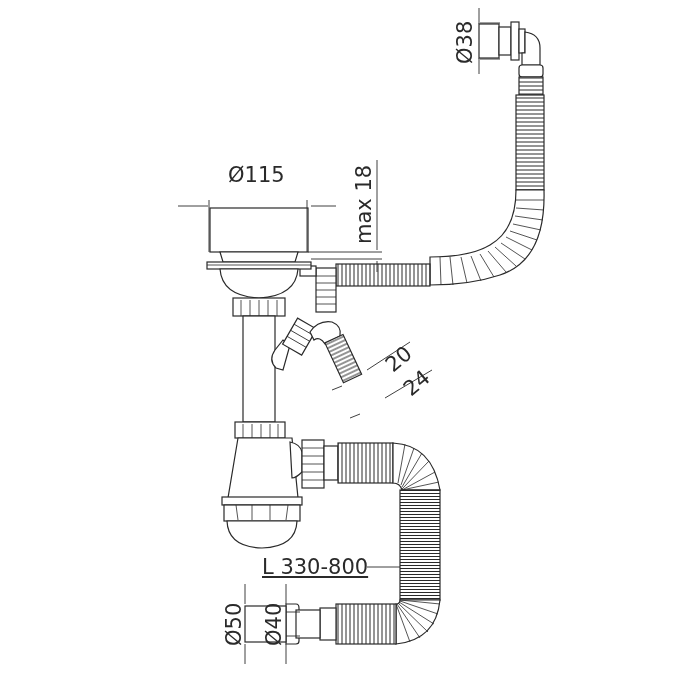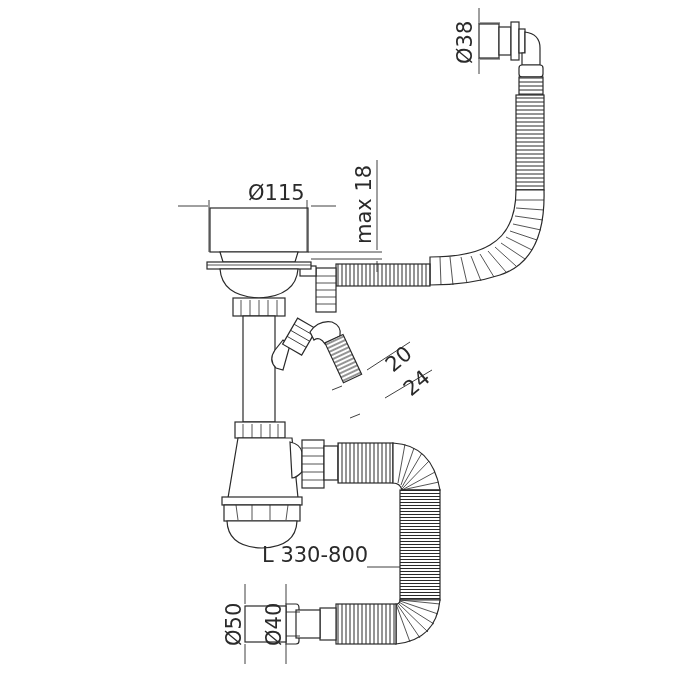--- a/index.html
+++ b/index.html
@@ -211,19 +211,19 @@
     <line class="dim" x1="245" y1="584" x2="245" y2="604"></line>
     <line class="dim" x1="245" y1="644" x2="245" y2="664"></line>
     <line class="dim" x1="286" y1="584" x2="286" y2="604"></line>
     <line class="dim" x1="286" y1="644" x2="286" y2="664"></line>
     <line class="dim" x1="286" y1="612" x2="300" y2="612"></line>
     <line class="dim" x1="286" y1="636" x2="300" y2="636"></line>
   </g>
 </svg>
 
 <div class="lbl rot-90" style="left:455px; top:64px;">Ø38</div>
-<div class="lbl" style="left:228px; top:183px;margin-left:20px;">Ø115</div>
+<div class="lbl" style="left:228px; top:165px;">Ø115</div>
 <div class="lbl rot-90" style="left:354px; top:244px;">max 18</div>
 <div class="lbl rot-45" style="left:382px; top:360px;">20</div>
 <div class="lbl rot-45" style="left:400px; top:384px;">24</div>
-<div class="lbl" style="left:262px; top:545px;">L 330-800</div>
+<div class="lbl" style="left:262px; top:557px;text-decoration:underline;">L 330-800</div>
 <div class="lbl rot-90" style="left:224px; top:646px;">Ø50</div>
 <div class="lbl rot-90" style="left:264px; top:646px;">Ø40</div>
 
 </body></html>

